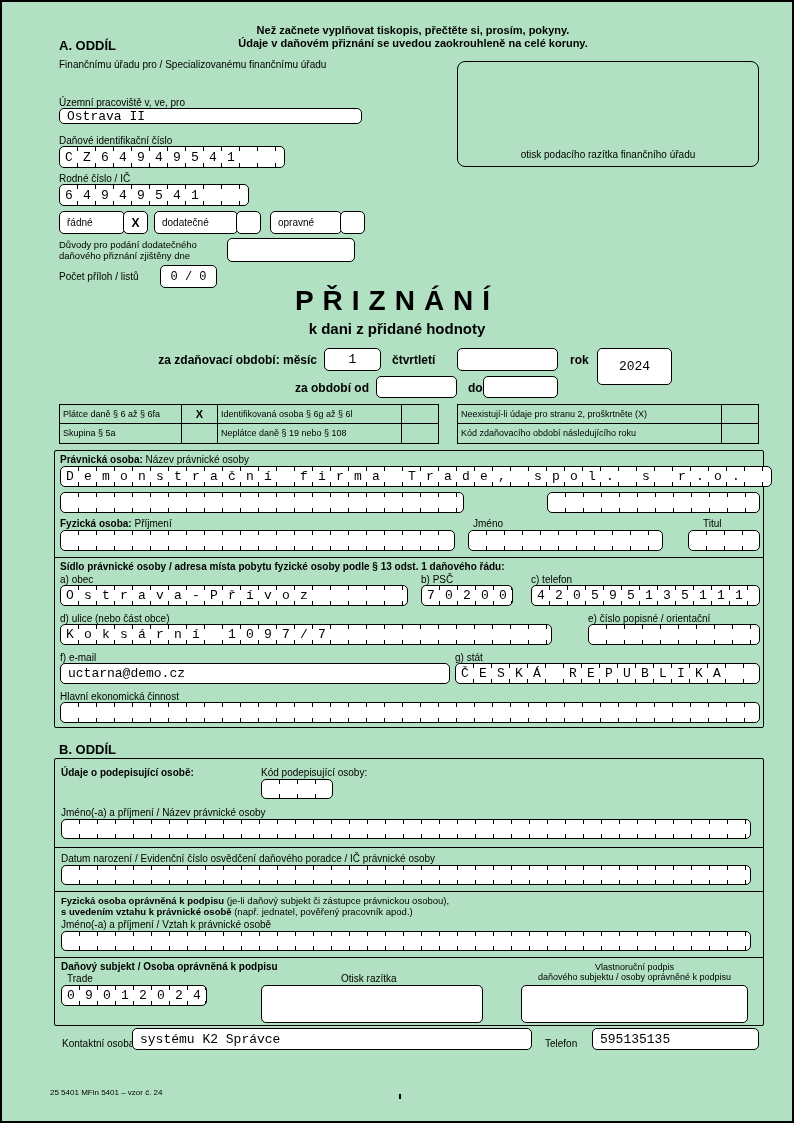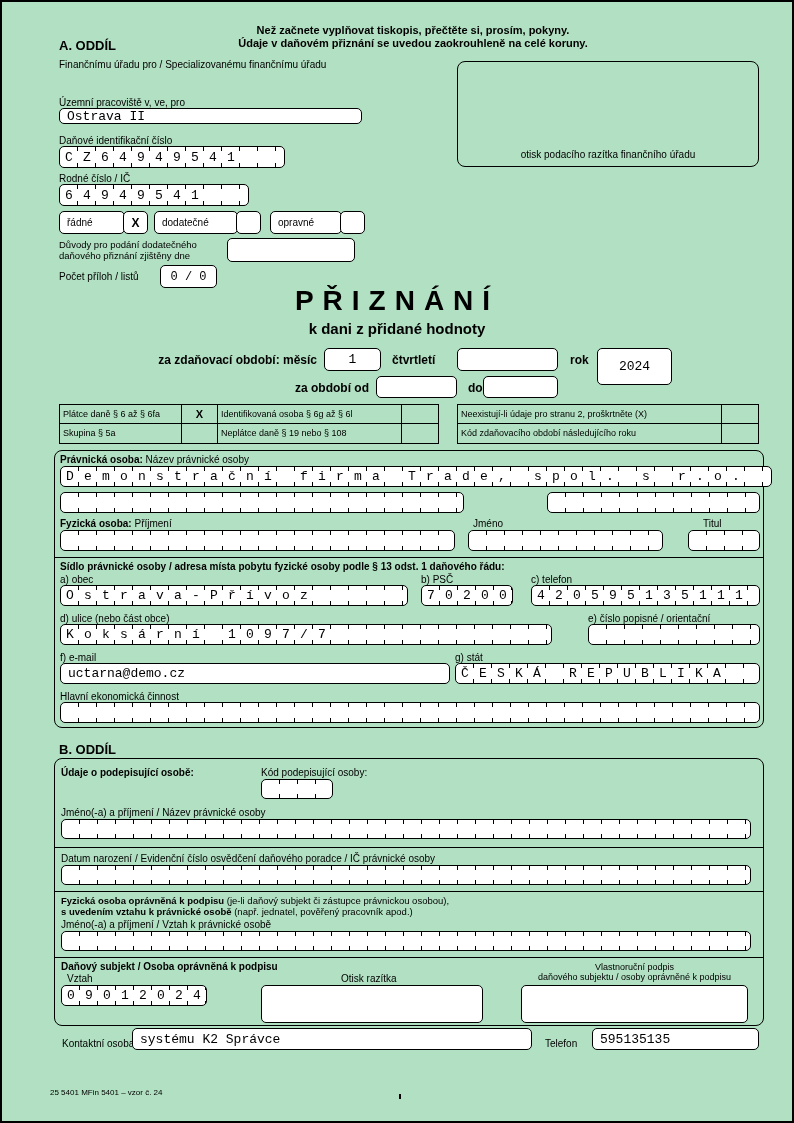--- a/index.html
+++ b/index.html
@@ -27,21 +27,21 @@
   .comb{
     font-family:"Liberation Mono",monospace;font-size:13px;letter-spacing:10.2px;
     padding-left:5px;white-space:pre;
     background-image:
       repeating-linear-gradient(to right,transparent 0 17px,#000 17px 18px),
       repeating-linear-gradient(to right,transparent 0 17px,#000 17px 18px);
     background-size:100% 4px,100% 4px;
     background-position:left top,left bottom;
     background-repeat:no-repeat;
   }
-  .panel{position:absolute;border:1.5px solid #000;box-sizing:border-box;border-radius:8px;}
+  .panel{position:absolute;border:1.5px solid #000;box-sizing:border-box;border-radius:2px;}
   .hline{position:absolute;left:0;right:0;border-top:1.2px solid #000;}
   .stable{position:absolute;display:grid;grid-auto-rows:19px;border:1.5px solid #000;box-sizing:content-box;}
   .cell{border-right:1.2px solid #000;border-bottom:1.2px solid #000;display:flex;align-items:center;padding:0 3px;font-size:9px;line-height:1;overflow:hidden;}
   .cell.nr{border-right:none;}
   .cell.nb{border-bottom:none;}
   .cell.vc{justify-content:center;padding:0;font-weight:bold;font-size:11px;}
   .stampbox{position:absolute;border:1.5px solid #000;border-radius:8px;box-sizing:border-box;}
   .title{font-weight:bold;font-size:28px;letter-spacing:9px;}
   .subtitle{font-weight:bold;font-size:15px;}
 </style>
@@ -207,21 +207,21 @@
     </div>
     <div class="abs s95" style="left:6px;top:147px">
       <span class="b">s uvedením vztahu k právnické osobě</span><span> (např. jednatel, pověřený pracovník apod.)</span>
     </div>
     <div class="abs lbl" style="left:6px;top:160px">Jméno(-a) a příjmení / Vztah k právnické osobě</div>
     <div class="box comb" style="left:6px;top:172px;width:690px;height:20px"></div>
 
     <div class="hline" style="top:198px"></div>
     <div class="abs lbl b" style="left:6px;top:202px">Daňový subjekt / Osoba oprávněná k podpisu</div>
 
-    <div class="abs lbl" style="left:12px;top:214px">Vztah</div>
+    <div class="abs lbl" style="left:12px;top:214px">Trade</div>
     <div class="box comb" style="left:6px;top:226px;width:146px;height:21px">09012024</div>
 
     <div class="abs lbl" style="left:286px;top:214px">Otisk razítka</div>
     <div class="box" style="left:206px;top:226px;width:222px;height:38px"></div>
 
     <div class="abs s9" style="left:466px;top:203px;width:227px;text-align:center;line-height:10px">
       <div>Vlastnoruční podpis</div>
       <div>daňového subjektu / osoby oprávněné k podpisu</div>
     </div>
     <div class="box" style="left:466px;top:226px;width:227px;height:38px"></div>

